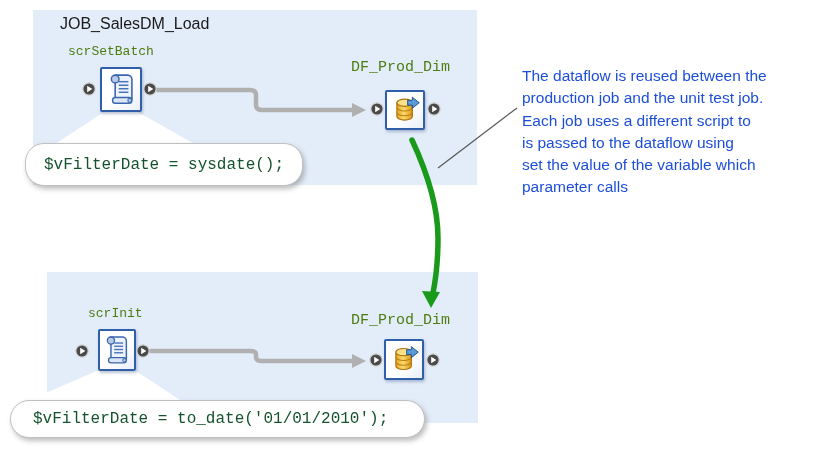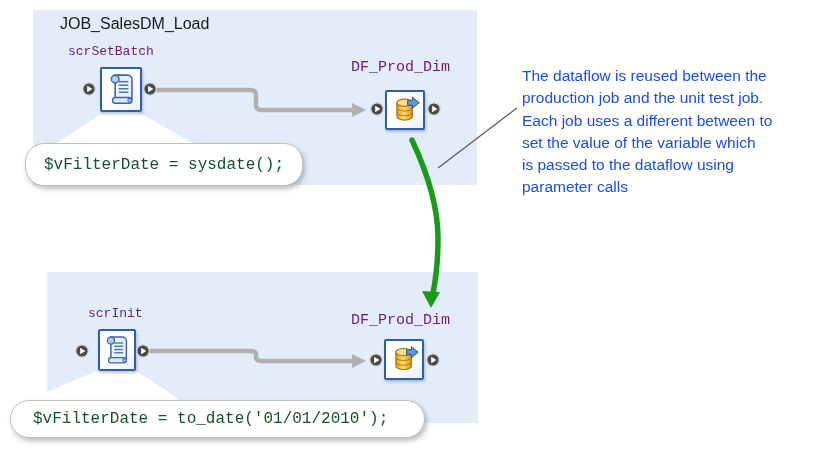--- a/index.html
+++ b/index.html
@@ -28,21 +28,21 @@
   .connector{position:absolute;width:14px;height:14px;z-index:11;}
   #conn-s1-in{left:82px;top:82px;}   #conn-s1-out{left:143px;top:82px;}
   #conn-d1-in{left:370px;top:102px;} #conn-d1-out{left:427px;top:102px;}
   #conn-s2-in{left:75px;top:344px;}  #conn-s2-out{left:136px;top:344px;}
   #conn-d2-in{left:369px;top:353px;} #conn-d2-out{left:426px;top:353px;}
 
   .job-title{position:absolute;font-size:16px;color:#1a1a1a;z-index:12;white-space:nowrap;}
   #title-1{left:52px;top:15px;margin-left:8px;}
   #title-2{left:55px;top:276px;}
 
-  .mono-label{position:absolute;font-family:"Liberation Mono",monospace;color:#701a75;z-index:12;white-space:nowrap;}
+  .mono-label{position:absolute;font-family:"Liberation Mono",monospace;color:#4d7c0f;z-index:12;white-space:nowrap;}
   #scr-label-1{left:68px;top:44px;font-size:13px;}
   #scr-label-2{left:88px;top:306px;font-size:13px;}
   #df-label-1{left:351px;top:59px;font-size:15px;}
   #df-label-2{left:351px;top:312px;font-size:15px;}
 
   .tooltip{
     position:absolute;background:#ffffff;border:1px solid #c0c0c0;border-radius:19px;
     box-shadow:2px 3px 5px rgba(110,110,110,.45);z-index:20;
     font-family:Liberation Mono, monospace;font-size:16px;color:#14532d;
     display:flex;align-items:center;box-sizing:border-box;white-space:nowrap;
@@ -206,19 +206,19 @@
       </svg>
   </div>
 
   <div class="tooltip" id="tooltip-2">
     <span>$vFilterDate = to_date('01/01/2010');</span>
   </div>
 
   <div id="annotation">
     <div class="ann-line">The dataflow is reused between the</div>
     <div class="ann-line">production job and the unit test job.</div>
-    <div class="ann-line">Each job uses a different between to</div>
+    <div class="ann-line">Each job uses a different script to</div>
+    <div class="ann-line">is passed to the dataflow using</div>
     <div class="ann-line">set the value of the variable which</div>
-    <div class="ann-line">is passed to the dataflow using</div>
     <div class="ann-line">parameter calls</div>
   </div>
 
 </div>
 
 </body></html>

